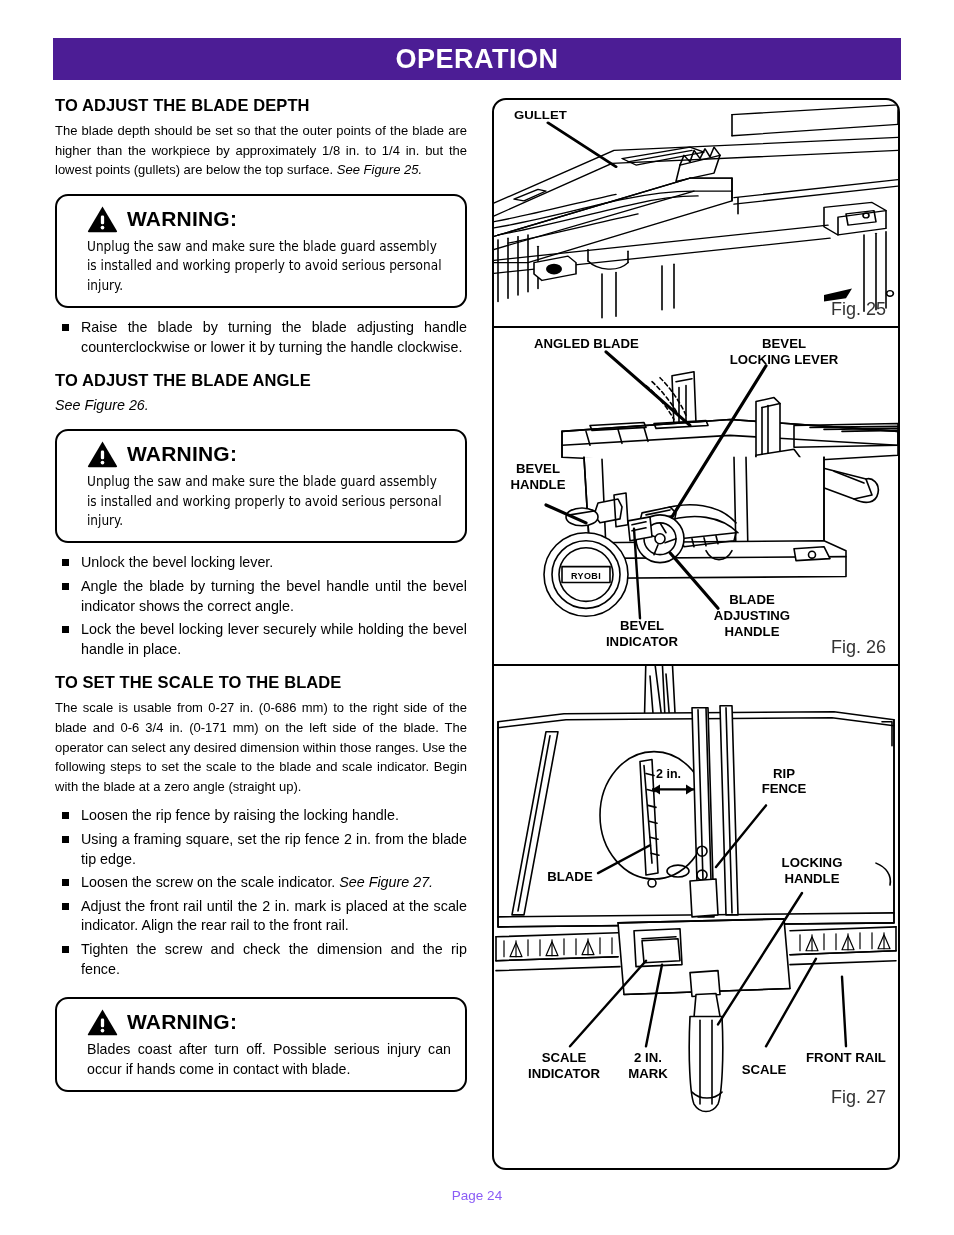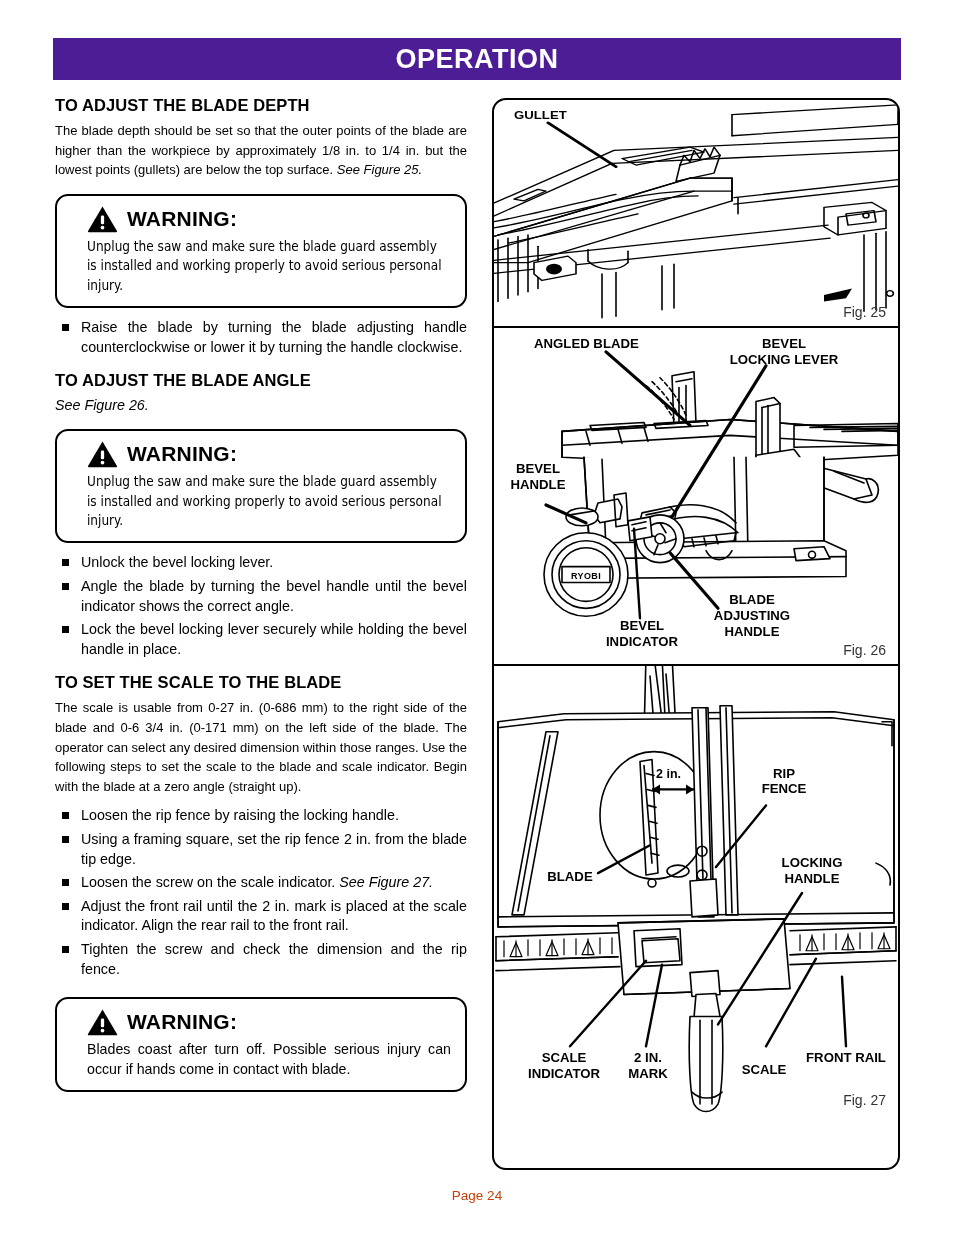--- a/index.html
+++ b/index.html
@@ -158,21 +158,21 @@
     border-top: 2.5px solid #000;
   }
   #fig25 { height: 226px; }
   #fig26 { height: 338px; }
   #fig27 { height: 450px; }
 
   .fig-caption {
     position: absolute;
     right: 12px;
     bottom: 6px;
-    font-size: 14px;
+    font-size: 18px;
     color: #333;
     font-family: "Liberation Sans", sans-serif;
   }
   .fig-svg {
     position: absolute;
     inset: 0;
     width: 100%;
     height: 100%;
     display: block;
   }
@@ -197,21 +197,21 @@
   }
 
   
   .footer {
     position: absolute;
     left: 0;
     top: 1188px;
     width: 954px;
     text-align: center;
     font-size: 13.5px;
-    color: #c2410c;
+    color: #8b5cf6;
   }
 </style>
 </head>
 <body>
 
 <div class="page">
 
   <div class="header-bar">
     <div class="header-title">OPERATION</div>
   </div>

